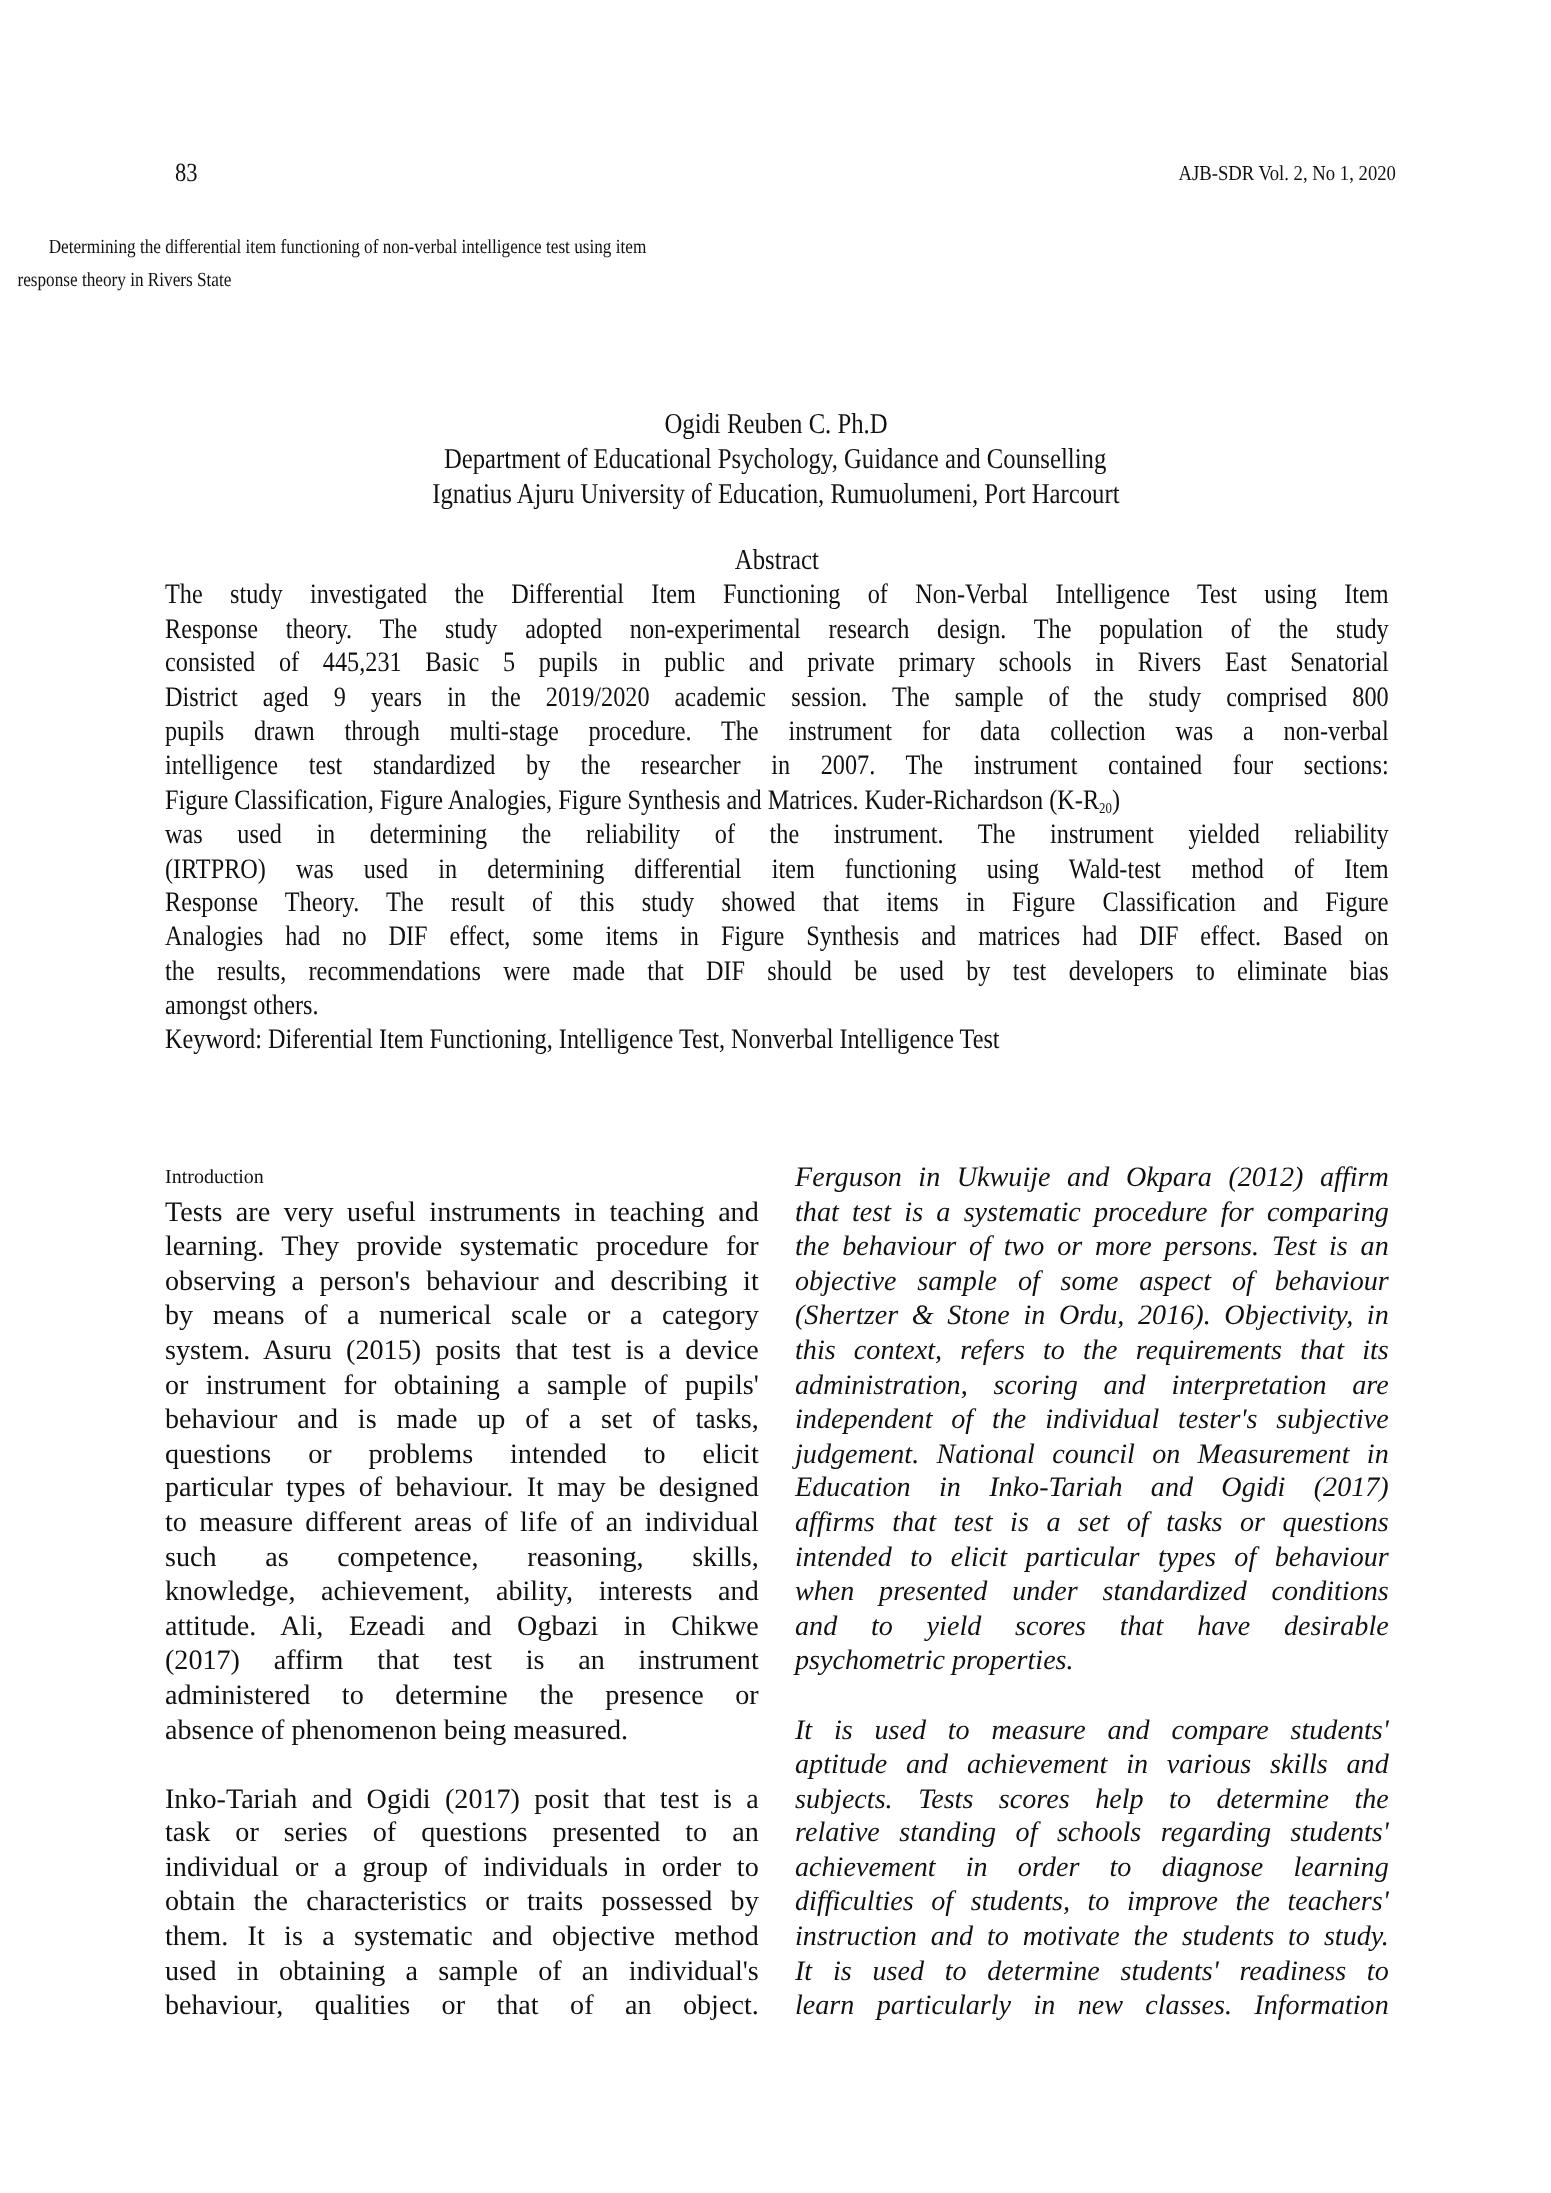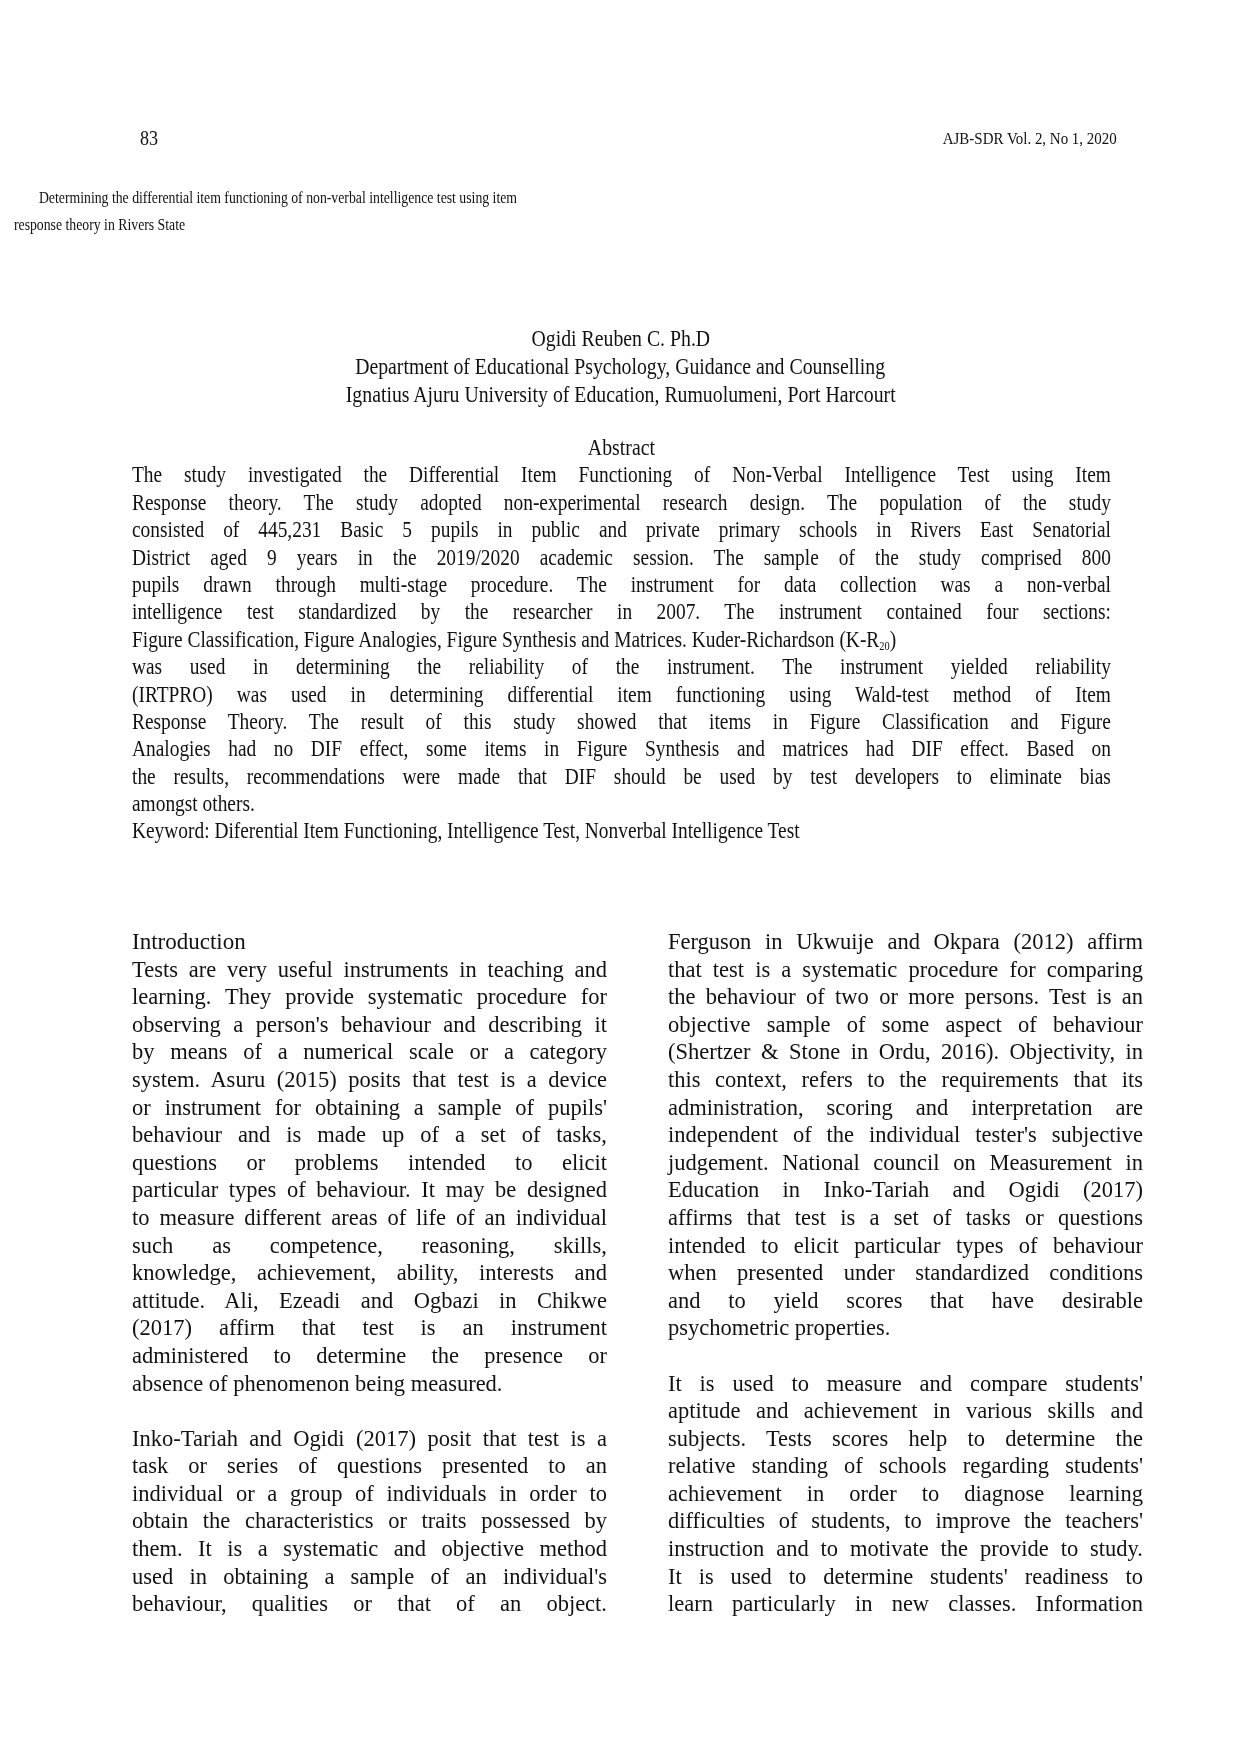--- a/index.html
+++ b/index.html
@@ -96,36 +96,36 @@
       line-height: 0;
     }
     .col {
       position: absolute;
       top: 928px;
       width: 475px;
       font-size: 22.5px;
       line-height: 27.6px;
     }
     .col-left { left: 132px; }
-    .col-right { left: 668px; }
+    .col-right { left: 636px; font-style: italic; }
     .col .line {
       display: block;
       text-align: justify;
       text-align-last: justify;
       height: 27.6px;
       white-space: nowrap;
     }
     .col .line.last {
       text-align-last: left;
     }
     .col .gap {
       height: 27.6px;
     }
     .section-heading {
-      font-size: 23px;
+      font-size: 16px;
       height: 27.6px;
     }
   </style>
 </head>
 <body>
 
 <div class="page-number">83</div>
 <div class="journal-ref">AJB-SDR Vol. 2, No 1, 2020</div>
 
 <div class="title">
@@ -238,17 +238,17 @@
       <span class="line last">psychometric properties.</span>
     </div>
   <div class="gap"></div>
   <div id="right-p2">
       <span class="line">It is used to measure and compare students'</span>
       <span class="line">aptitude and achievement in various skills and</span>
       <span class="line">subjects. Tests scores help to determine the</span>
       <span class="line">relative standing of schools regarding students'</span>
       <span class="line">achievement in order to diagnose learning</span>
       <span class="line">difficulties of students, to improve the teachers'</span>
-      <span class="line">instruction and to motivate the provide to study.</span>
+      <span class="line">instruction and to motivate the students to study.</span>
       <span class="line">It is used to determine students' readiness to</span>
       <span class="line">learn particularly in new classes. Information</span>
     </div>
 </div>
 
 </body></html>

